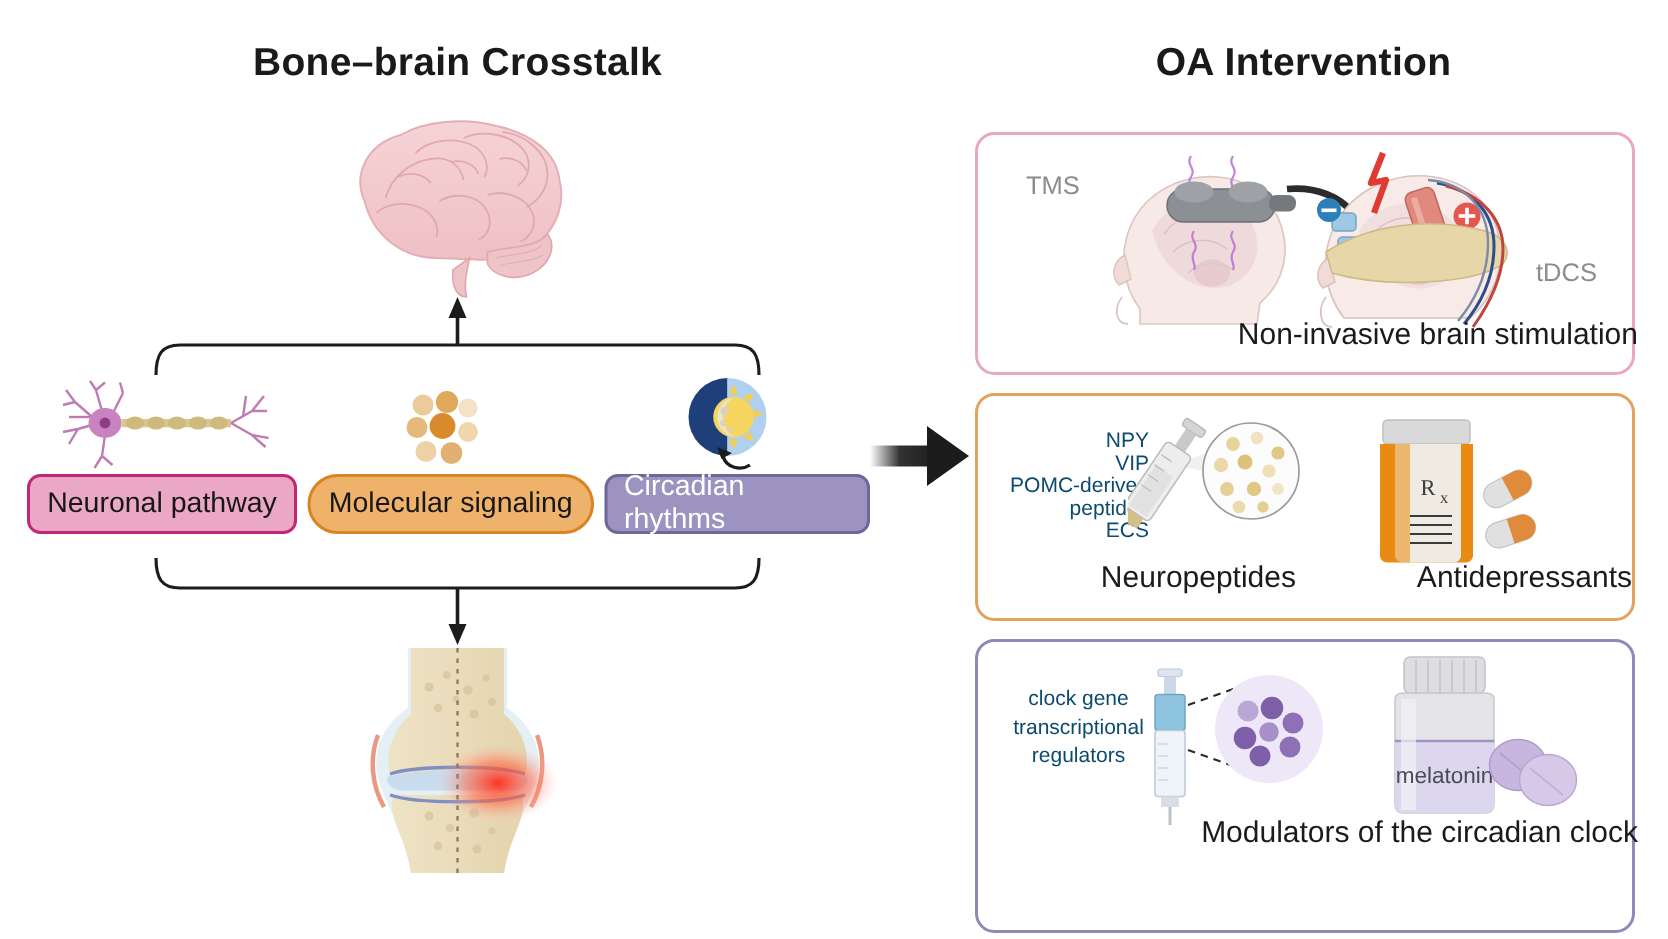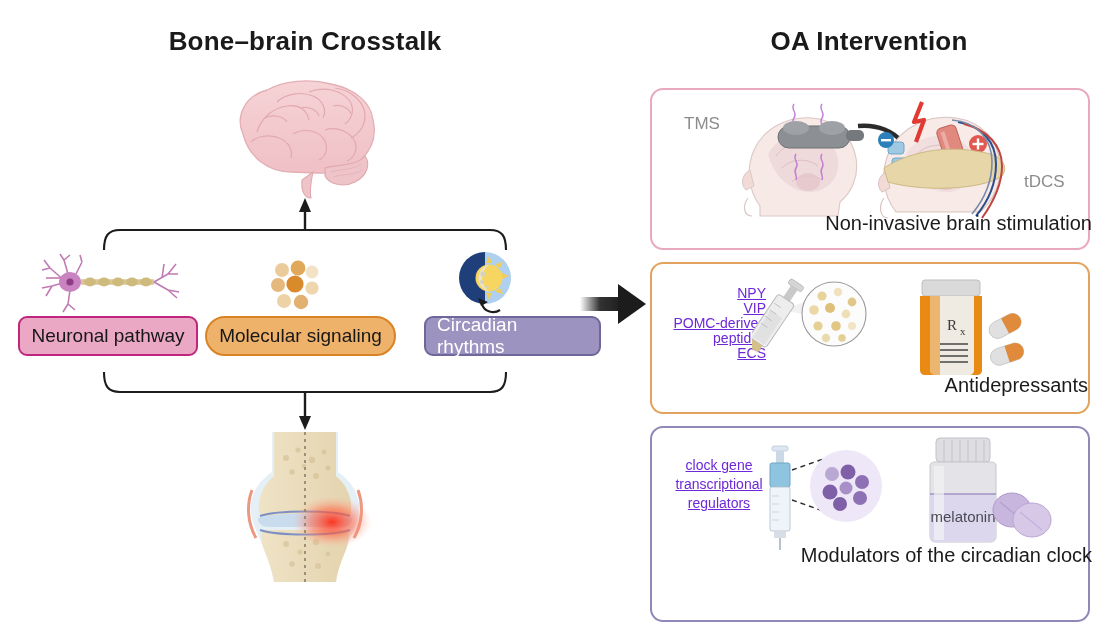--- a/index.html
+++ b/index.html
@@ -30,21 +30,21 @@
   
   #big-arrow{left:578px;top:278px;width:72px;height:52px;}
   #title-right{left:640px;top:26px;width:458px;}
 
   .panel{position:absolute;box-sizing:border-box;border-radius:13px;background:#fff;}
   #panel-nibs{left:650px;top:88px;width:440px;height:162px;border:2px solid #E9A7C0;}
   #panel-neuro{left:650px;top:262px;width:440px;height:152px;border:2px solid #E2A35E;}
   #panel-circ{left:650px;top:426px;width:440px;height:196px;border:2px solid #9288B8;}
 
   .pcap{position:absolute;font-size:20px;color:#1b1b1b;text-align:right;white-space:nowrap;}
-  .smalllab{position:absolute;font-size:14px;color:#6d28d9;line-height:15px;text-align:right;white-space:nowrap;text-decoration:underline;}
+  .smalllab{position:absolute;font-size:14px;color:#0c4a6e;line-height:15px;text-align:right;white-space:nowrap;}
   .smalllab.ctr{text-align:center;}
   .tag{position:absolute;font-size:17px;color:#8c8c8c;}
 </style>
 </head>
 <body>
 
 <div class="abs" id="left-col">
 
   <div class="abs ttl" id="title-left">Bone–brain Crosstalk</div>
 
@@ -153,21 +153,21 @@
       <circle cx="30" cy="34" r="2" fill="#D8D1BC"></circle>
       <circle cx="35" cy="39" r="1.6" fill="#D8D1BC"></circle>
       <path d="M30 56 C32 64 42 66 48 62" stroke="#1c1c1c" stroke-width="2.2" fill="none"></path>
       <path d="M29 58 L26 50 L36 54 Z" fill="#1c1c1c"></path>
     </svg>
   </div>
 
   <div class="abs chips">
     <div class="chip" id="chip-neuronal" style="background: rgb(234, 168, 196); border-color: rgb(192, 39, 124); color: rgb(23, 23, 23);">Neuronal pathway</div>
     <div class="chip" id="chip-molecular" style="background: rgb(239, 178, 107); border-color: rgb(217, 132, 36); color: rgb(23, 23, 23); border-radius: 20px;">Molecular signaling</div>
-    <div class="chip" id="chip-circadian" style="background: rgb(156, 147, 192); border-color: rgb(111, 102, 153); color: rgb(255, 255, 255); margin-left: 21px;">Circadian rhythms</div>
+    <div class="chip" id="chip-circadian" style="background: rgb(156, 147, 192); border-color: rgb(111, 102, 153); color: rgb(255, 255, 255);">Circadian rhythms</div>
   </div>
 
   <div class="abs" style="left:100px;top:368px;width:410px;height:64px;">
     <svg width="410" height="64" viewBox="0 0 410 64">
       <path class="bracket" d="M4 4 C4 18 8 24 20 24 L390 24 C402 24 406 18 406 4"></path>
       <line x1="205" y1="24" x2="205" y2="50" stroke="#1c1c1c" stroke-width="2.4"></line>
       <path d="M205 62 L211 48 L199 48 Z" fill="#1c1c1c"></path>
     </svg>
   </div>
 
@@ -343,20 +343,21 @@
         <circle cx="94" cy="38" r="4.4" fill="#EEDFB6"></circle>
         <circle cx="66" cy="50" r="4.6" fill="#E6CF92"></circle>
         <circle cx="84" cy="50" r="4.8" fill="#E1C684"></circle>
         <circle cx="100" cy="50" r="4" fill="#F1E5C4"></circle>
         <circle cx="74" cy="62" r="4.2" fill="#EADBAE"></circle>
         <circle cx="90" cy="62" r="3.8" fill="#E5CE94"></circle>
       </g>
     </svg>
   </div>
 
+  <div class="pcap" style="left:22px;width:190px;top:110px;">Neuropeptides</div>
 
   <div class="abs" style="left:248px;top:10px;width:130px;height:104px;">
     <svg width="130" height="104" viewBox="0 0 130 104">
       <rect x="22" y="6" width="58" height="16" rx="3" fill="#D9D9D9" stroke="#BFBFBF" stroke-width="1"></rect>
       <path d="M20 22 L82 22 L82 96 C82 99 80 101 77 101 L25 101 C22 101 20 99 20 96 Z" fill="#E98A12"></path>
       <path d="M30 22 L74 22 L74 96 C74 99 72 101 69 101 L36 101 C33 101 30 99 30 96 Z" fill="#F0F0EE" opacity=".95"></path>
       <path d="M30 22 L40 22 L40 101 L36 101 C33 101 30 99 30 96 Z" fill="#E98A12" opacity=".55"></path>
       <text x="52" y="56" font-family="Liberation Serif, serif" font-size="15" fill="#3a3a3a" text-anchor="middle">R</text>
       <text x="60" y="61" font-family="Liberation Serif, serif" font-size="11" fill="#3a3a3a">x</text>
       <g stroke="#3a3a3a" stroke-width="1.4">

